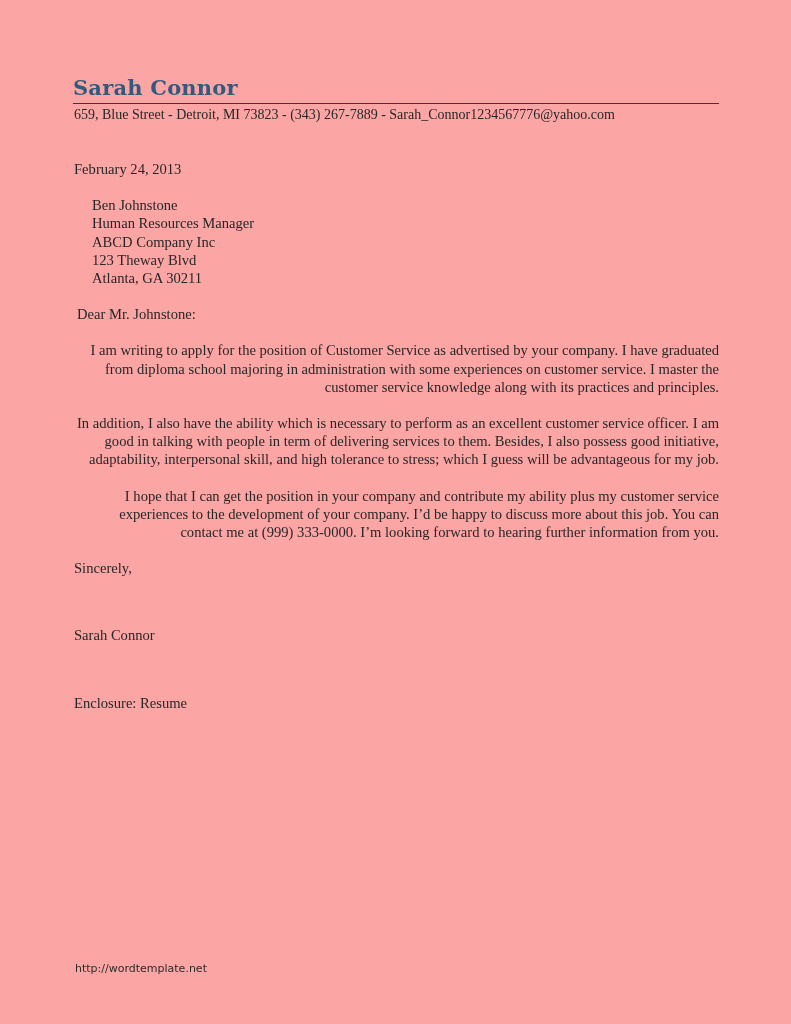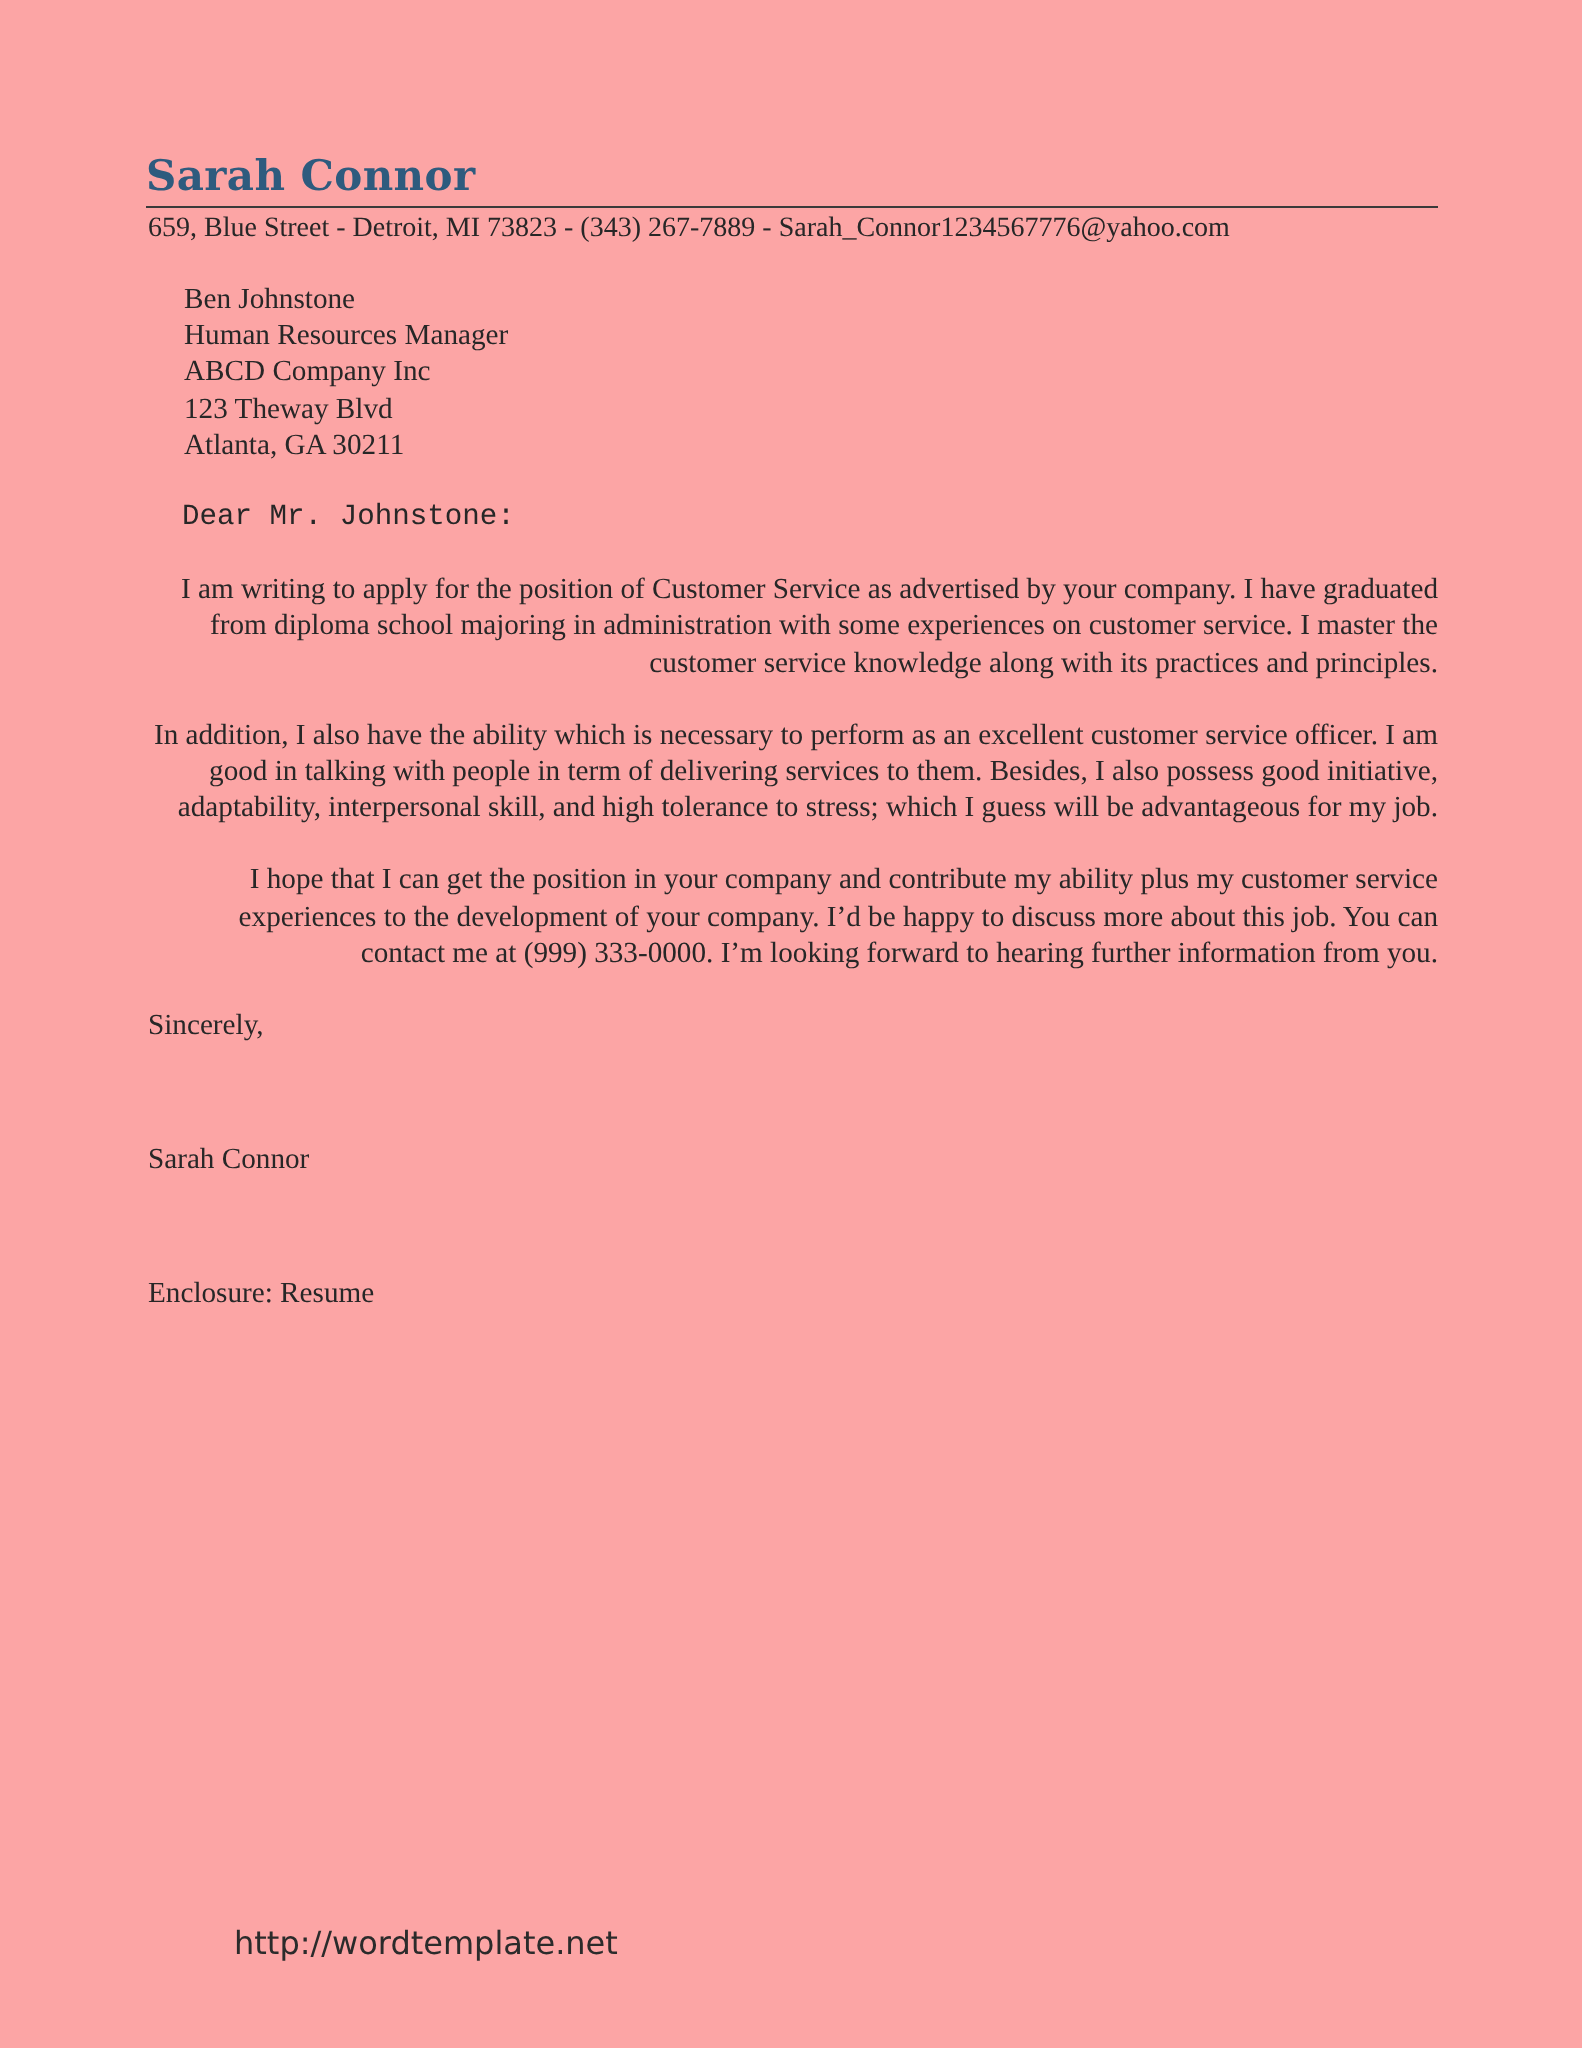--- a/index.html
+++ b/index.html
@@ -54,60 +54,59 @@
   .date-line {
     margin: 37px 0 0 1px;
   }
   .recipient-block {
     margin: 18px 0 0 19px;
   }
   .recipient-line {
     margin: 0;
   }
   .salutation {
-    margin: 18px 0 0 18px;
-    font-family: Liberation Mono, monospace;
+    margin: 18px 0 0 4px;
   }
   .body-paragraph {
     margin: 18px 0 0 1px;
     text-align: right;
   }
   .closing {
     margin: 18px 0 0 1px;
   }
   .signature-name {
     margin: 49px 0 0 1px;
   }
   .enclosure-note {
     margin: 49px 0 0 1px;
   }
   
   .footer {
     position: absolute;
     left: 75px;
     top: 962px;
     font-family: "DejaVu Sans", sans-serif;
-    font-size: 16px;
+    font-size: 11px;
     color: #2b2b2b;
-    margin-left: 42px;
   }
 </style>
 </head>
 <body>
 
 <div class="page">
   <div class="content">
 
     <div class="letterhead">
       <h1 class="name-title">Sarah Connor</h1>
       <hr class="rule">
       <p class="contact-line">659, Blue Street - Detroit, MI 73823 - (343) 267-7889 - Sarah_Connor1234567776@yahoo.com</p>
     </div>
 
     <div class="letter">
+      <p class="date-line">February 24, 2013</p>
 
       <div class="recipient-block">
         <p class="recipient-line">Ben Johnstone</p>
         <p class="recipient-line">Human Resources Manager</p>
         <p class="recipient-line">ABCD Company Inc</p>
         <p class="recipient-line">123 Theway Blvd</p>
         <p class="recipient-line">Atlanta, GA 30211</p>
       </div>
 
       <p class="salutation">Dear Mr. Johnstone:</p>

